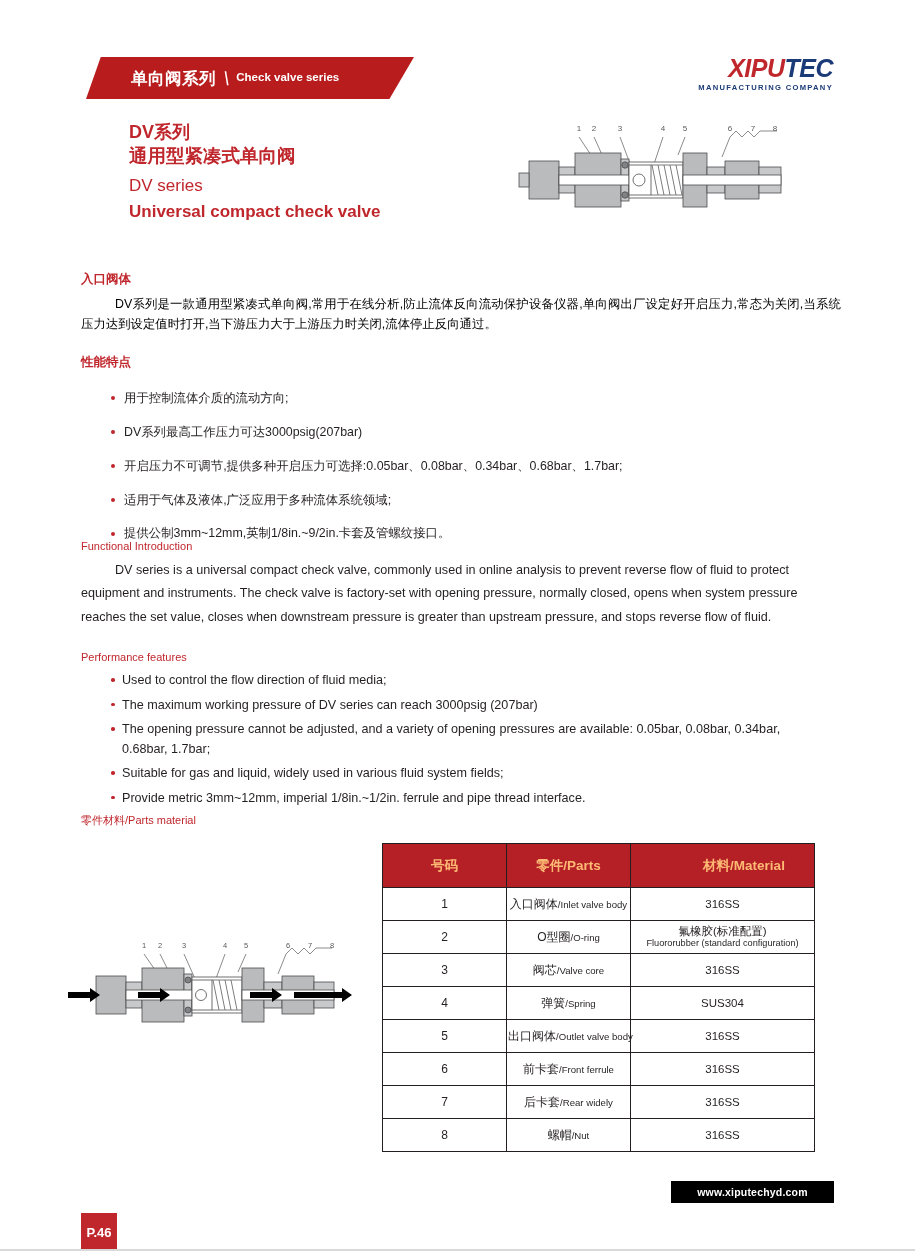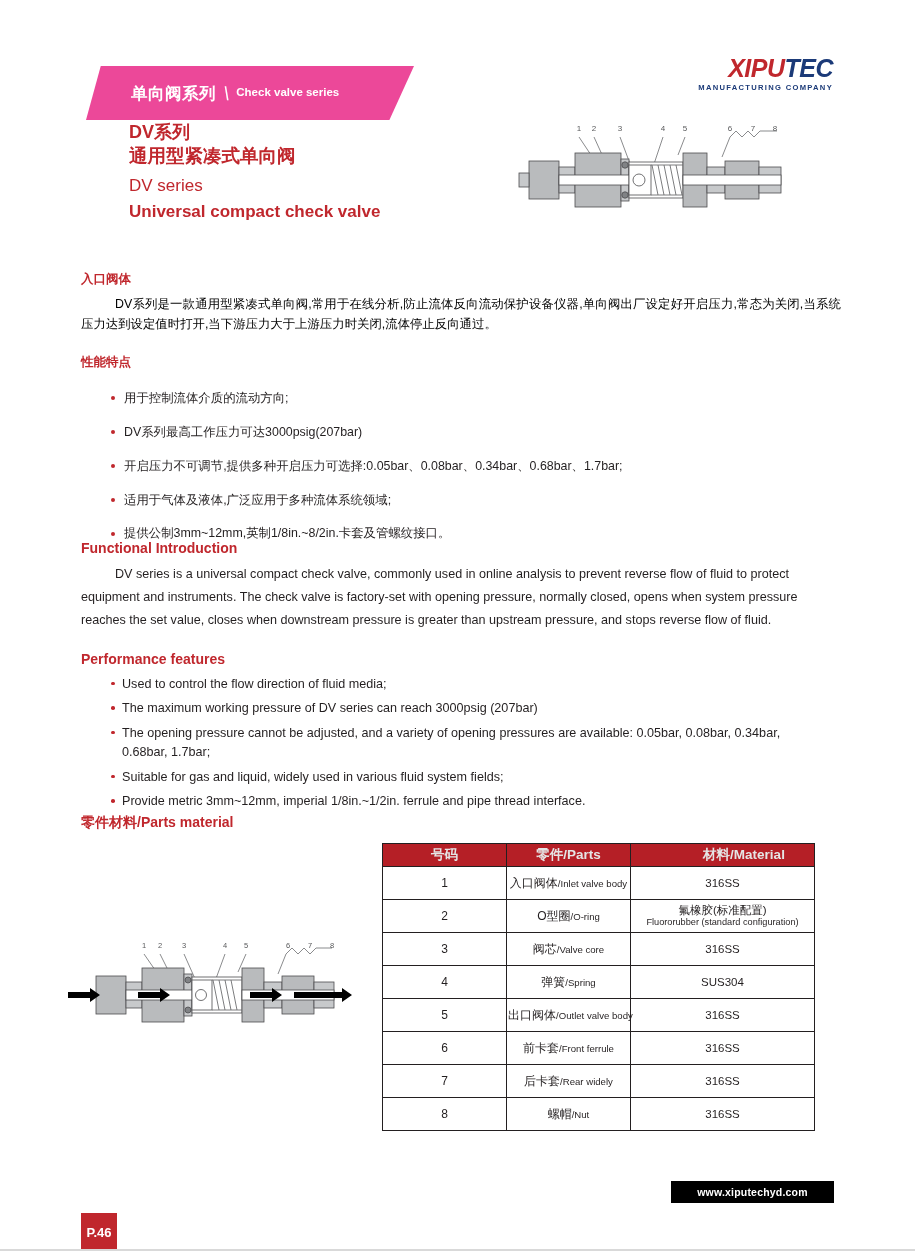--- a/index.html
+++ b/index.html
@@ -21,23 +21,23 @@
   }
 
   
   .header {
     position: absolute;
     left: 0; top: 0;
     width: 915px; height: 112px;
   }
   .banner {
     position: absolute;
-    left: 86px; top: 66px;
-    width: 328px; height: 54px;
-    background: #ec4899;
+    left: 86px; top: 57px;
+    width: 328px; height: 42px;
+    background: #b91c1c;
     -webkit-clip-path: polygon(4.5% 0, 100% 0, 92.5% 100%, 0% 100%);
     clip-path: polygon(4.5% 0, 100% 0, 92.5% 100%, 0% 100%);
     display: flex;
     align-items: center;
   }
   .banner-cn {
     color: #ffffff;
     font-size: 16.5px;
     font-weight: bold;
     letter-spacing: 0.5px;
@@ -129,22 +129,22 @@
 
   
   .sec-h {
     color: #c0272d;
     font-weight: bold;
     font-size: 12.5px;
     line-height: 1.2;
   }
   .sec-h-en {
     color: #c0272d;
-    font-weight: bold;
-    font-size: 14px;
+    font-weight: normal;
+    font-size: 11px;
     line-height: 1.2;
   }
 
   .block { position: absolute; }
 
   .para-cn {
     font-size: 12.4px;
     line-height: 1.62;
     color: #000000;
     text-align: justify;
@@ -203,24 +203,24 @@
     border-collapse: collapse;
     table-layout: fixed;
   }
   .parts-table th, .parts-table td {
     border: 1.4px solid #231f20;
     text-align: center;
     vertical-align: middle;
   }
   .parts-table thead th {
     background: #b51f26;
-    color: #e5e5e5;
+    color: #fdba74;
     font-size: 13.5px;
     font-weight: bold;
-    height: 23px;
+    height: 44px;
     border-color: #231f20;
   }
   .parts-table tbody td {
     height: 33px;
     font-size: 12px;
     color: #231f20;
     background: #ffffff;
   }
   .col-no { width: 124px; }
   .col-part { width: 124px; }
@@ -350,21 +350,21 @@
     <div class="para-cn" style="margin-top:7px;"><span class="indent"></span><span>DV系列是一款通用型紧凑式单向阀,常用于在线分析,防止流体反向流动保护设备仪器,单向阀出厂设定好开启压力,常态为关闭,当系统压力达到设定值时打开,当下游压力大于上游压力时关闭,流体停止反向通过。</span></div>
   </div>
 
   <div class="block" style="left:81px; top:355px; width:760px;">
     <div class="sec-h">性能特点</div>
     <ul class="bullets cn-bullets" style="margin-top:20px; margin-left:28px;">
       <li>用于控制流体介质的流动方向;</li>
       <li>DV系列最高工作压力可达3000psig(207bar)</li>
       <li>开启压力不可调节,提供多种开启压力可选择:0.05bar、0.08bar、0.34bar、0.68bar、1.7bar;</li>
       <li>适用于气体及液体,广泛应用于多种流体系统领域;</li>
-      <li>提供公制3mm~12mm,英制1/8in.~8/2in.卡套及管螺纹接口。</li>
+      <li>提供公制3mm~12mm,英制1/8in.~9/2in.卡套及管螺纹接口。</li>
     </ul>
   </div>
 
   <div class="block" style="left:81px; top:540px; width:748px;">
     <div class="sec-h-en">Functional Introduction</div>
     <div class="para-en" style="margin-top:6px;"><span class="indent"></span><span>DV series is a universal compact check valve, commonly used in online analysis to prevent  reverse flow of fluid to protect equipment and instruments. The check valve is factory-set with opening pressure, normally closed, opens when system pressure reaches the set value, closes when downstream pressure is greater than upstream pressure, and stops reverse flow of fluid.</span></div>
   </div>
 
   <div class="block" style="left:81px; top:651px; width:748px;">
     <div class="sec-h-en">Performance features</div>

